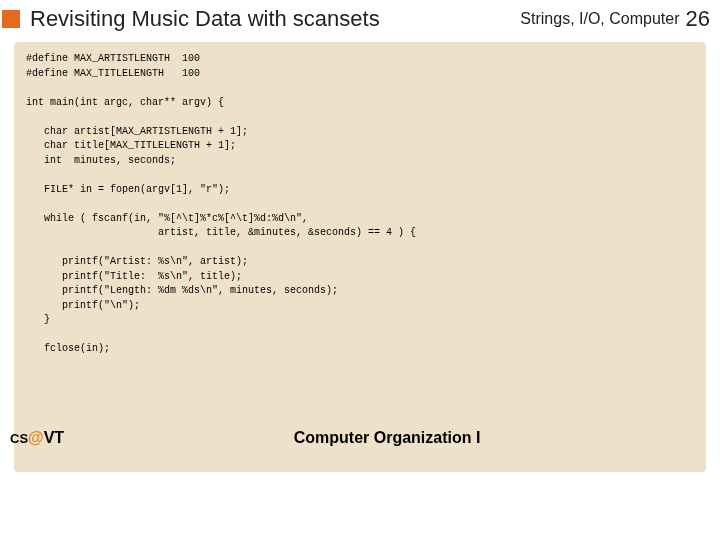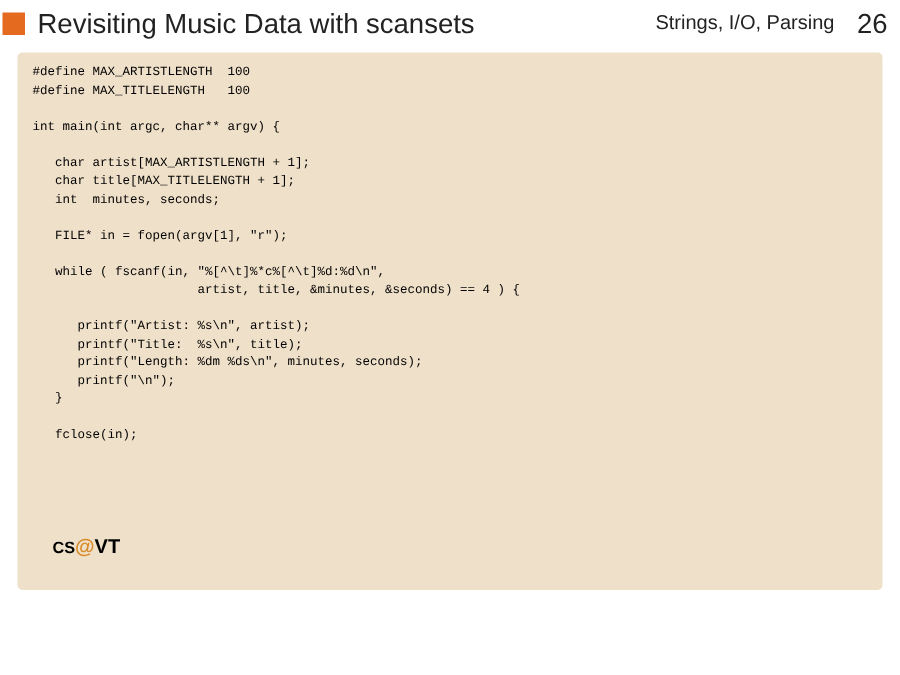--- a/index.html
+++ b/index.html
@@ -2,55 +2,55 @@
 <html><head>
 <meta charset="utf-8">
 <style>
   * { margin: 0; padding: 0; box-sizing: border-box; }
   html, body { width: 720px; height: 540px; font-family: Arial, Helvetica, sans-serif; background: #fff; overflow: hidden; }
   .slide { width: 720px; height: 453px; position: relative; background: #fff; }
   .topbar { display: flex; align-items: center; padding: 6px 10px 4px 0; }
   .accent { width: 18px; height: 18px; background: #e46a1f; margin-right: 10px; margin-left: 2px; flex: 0 0 auto; }
   .title { font-size: 22px; font-weight: 400; color: #222; flex: 1 1 auto; }
   .topic { font-size: 16px; color: #222; margin-right: 6px; white-space: nowrap; }
-  .pagenum { font-size: 22px; color: #222; margin-left: 12px; }
+  .pagenum { font-size: 22px; color: #222; margin-left: 0; }
   .codewrap { margin: 6px auto 0 auto; width: 692px; }
   .codebox {
     background: #efe0c9;
     border-radius: 4px;
     padding: 10px 8px 18px 12px;
     font-family: "Courier New", Courier, monospace;
     font-size: 10px;
     line-height: 1.45;
     color: #000;
     white-space: pre;
     min-height: 430px;
   }
   .footer {
     position: absolute;
     left: 0; right: 0; bottom: 6px;
     display: flex;
     align-items: baseline;
     padding: 0 10px;
   }
-  .cs { font-size: 13px; font-weight: bold; color: #000; margin-left: 32px; }
+  .cs { font-size: 13px; font-weight: bold; color: #000; }
   .at { color: #d98a2b; font-weight: bold; }
   .vt { font-weight: bold; text-align: center; }
   .course { flex: 1; text-align: center; font-size: 16px; font-weight: bold; color: #000; }
   .copy { font-size: 12px; color: #000; white-space: nowrap; }
 </style>
 </head>
 <body>
 
 <div class="slide">
 
   <div class="topbar">
     <div class="accent"></div>
     <div class="title">Revisiting Music Data with scansets</div>
-    <div class="topic">Strings, I/O, Parsing</div>
+    <div class="topic">Strings, I/O, Computer</div>
     <div class="pagenum">26</div>
   </div>
 
   <div class="codewrap">
     <div class="codebox">#define MAX_ARTISTLENGTH  100
 #define MAX_TITLELENGTH   100
 
 int main(int argc, char** argv) {
 
    char artist[MAX_ARTISTLENGTH + 1];
@@ -68,15 +68,16 @@
       printf("\n");
    }
 
    fclose(in);</div>
   </div>
 
   <div class="footer">
     <span>
       <span class="cs">CS</span><span class="at">@</span><span class="vt">VT</span>
     </span>
+    <span class="course">Computer Organization I</span>
   </div>
 
 </div>
 
 </body></html>

